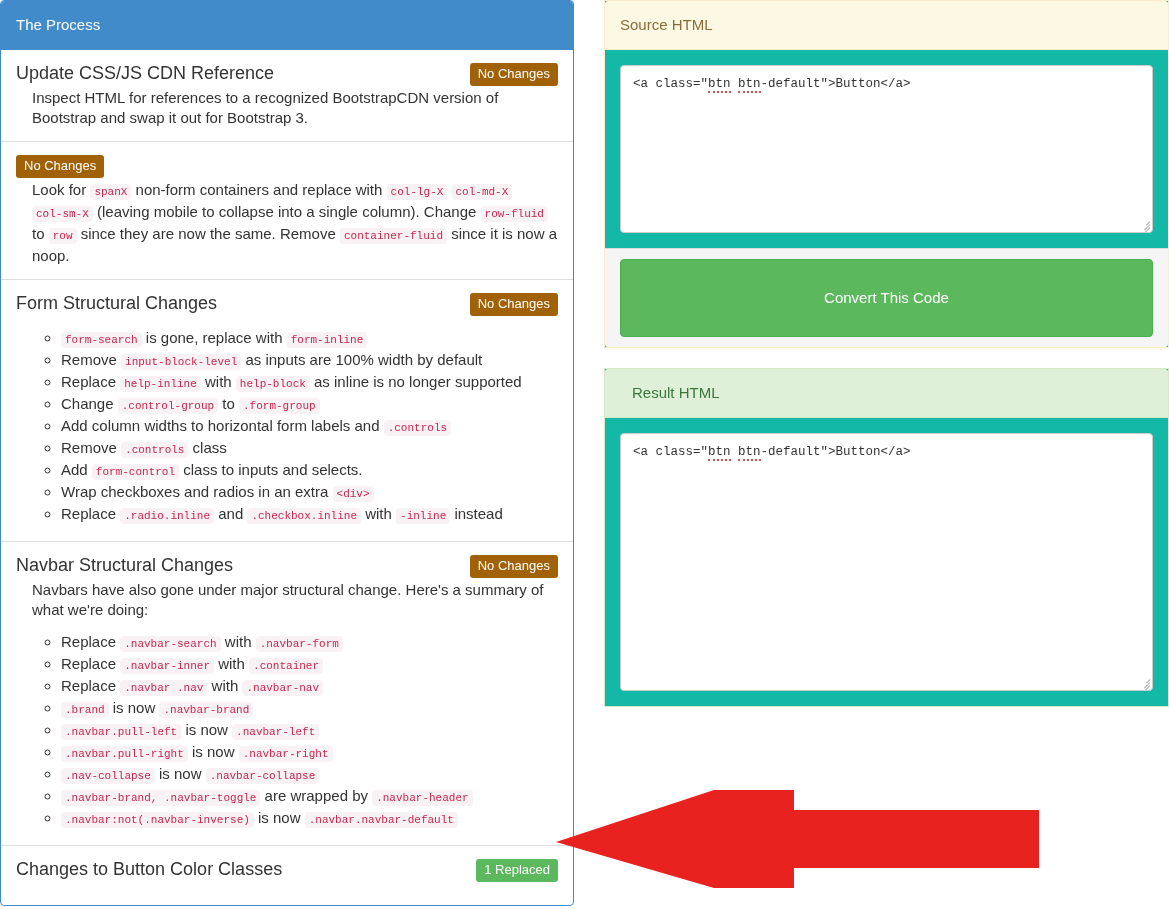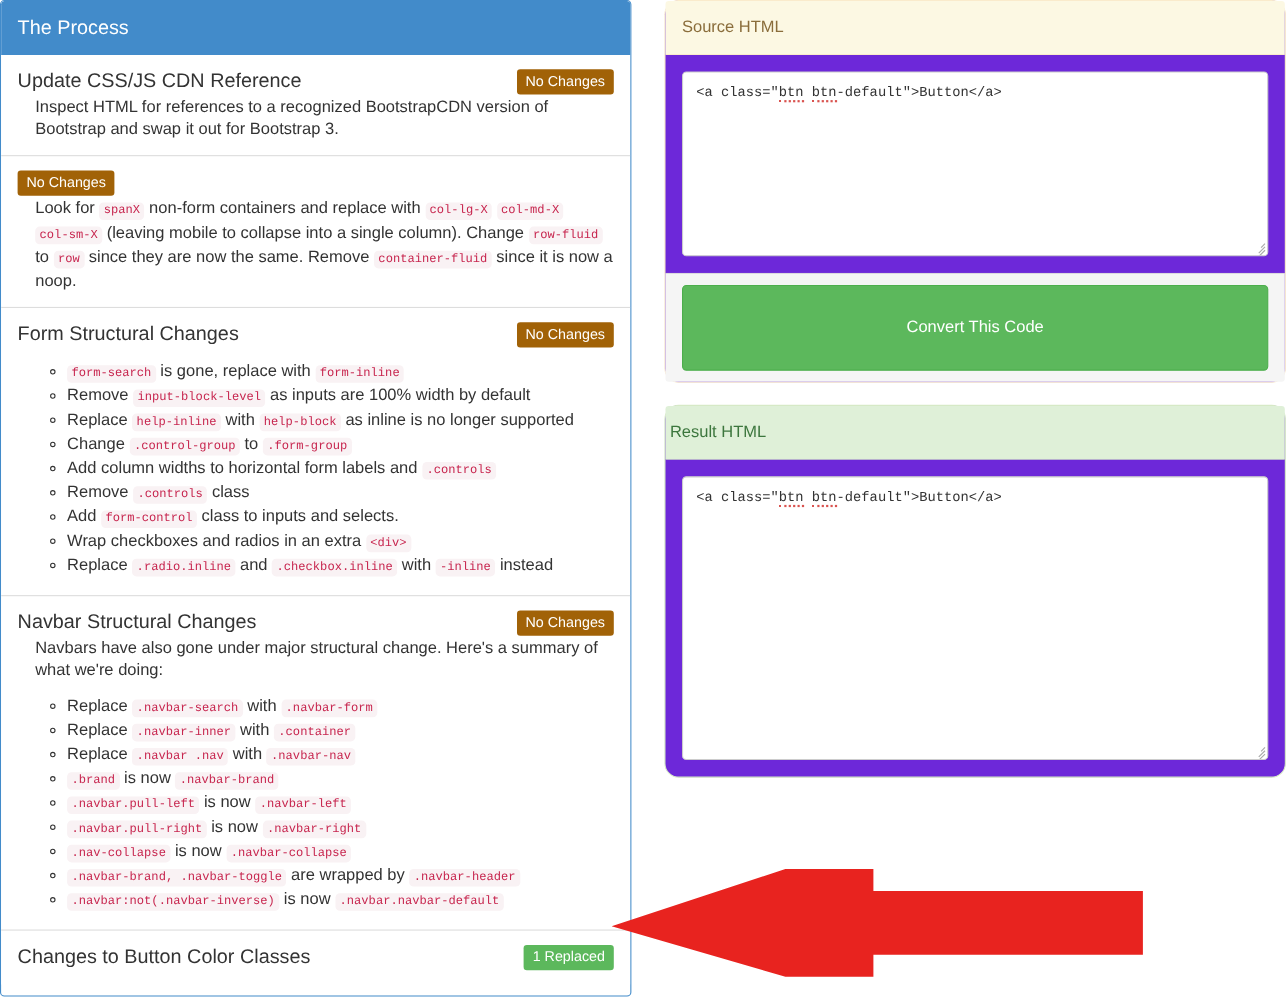--- a/index.html
+++ b/index.html
@@ -21,21 +21,21 @@
     border-radius: 4px;
     background: #fff;
     height: 906px;
     overflow: hidden;
   }
   .panel-primary > .panel-heading {
     background: #428bca;
     border-bottom: 1px solid #428bca;
     color: #fff;
     padding: 14px 15px;
-    font-size: 18px;
+    font-size: 15px;
     line-height: 20px;
     border-top-left-radius: 3px;
     border-top-right-radius: 3px;
   }
   .list-group { margin: 0; padding: 0; list-style: none; }
   .list-group-item {
     position: relative;
     display: block;
     padding: 11px 15px 13px 15px;
     background: #fff;
@@ -95,41 +95,41 @@
     padding: 2px 4px;
     border-radius: 4px;
     white-space: nowrap;
   }
 
   
   .right-col {
     position: absolute; left: 604px; top: 0; width: 565px;
   }
   .panel {
-    border-radius: 13px;
-    background: #6d28d9;
+    border-radius: 0;
+    background: #14b8a6;
     margin-bottom: 20px;
   }
   .panel-warning { border: 1px solid #faebcc; }
   .panel-warning > .panel-heading {
     background: #fcf8e3;
     border-bottom: 1px solid #faebcc;
     color: #8a6d3b;
     padding: 14px 15px;
     font-size: 15px;
     line-height: 20px;
     border-top-left-radius: 3px;
     border-top-right-radius: 3px;
   }
   .panel-success { border: 1px solid #d6e9c6; }
   .panel-success > .panel-heading {
     background: #dff0d8;
     border-bottom: 1px solid #d6e9c6;
     color: #3c763d;
-    padding: 14px 4px;
+    padding: 14px 27px;
     font-size: 15px;
     line-height: 20px;
     border-top-left-radius: 3px;
     border-top-right-radius: 3px;
   }
   .panel-body { padding: 15px; }
   .panel-footer {
     padding: 10px 15px;
     background: #f5f5f5;
     border-top: 1px solid #ddd;

